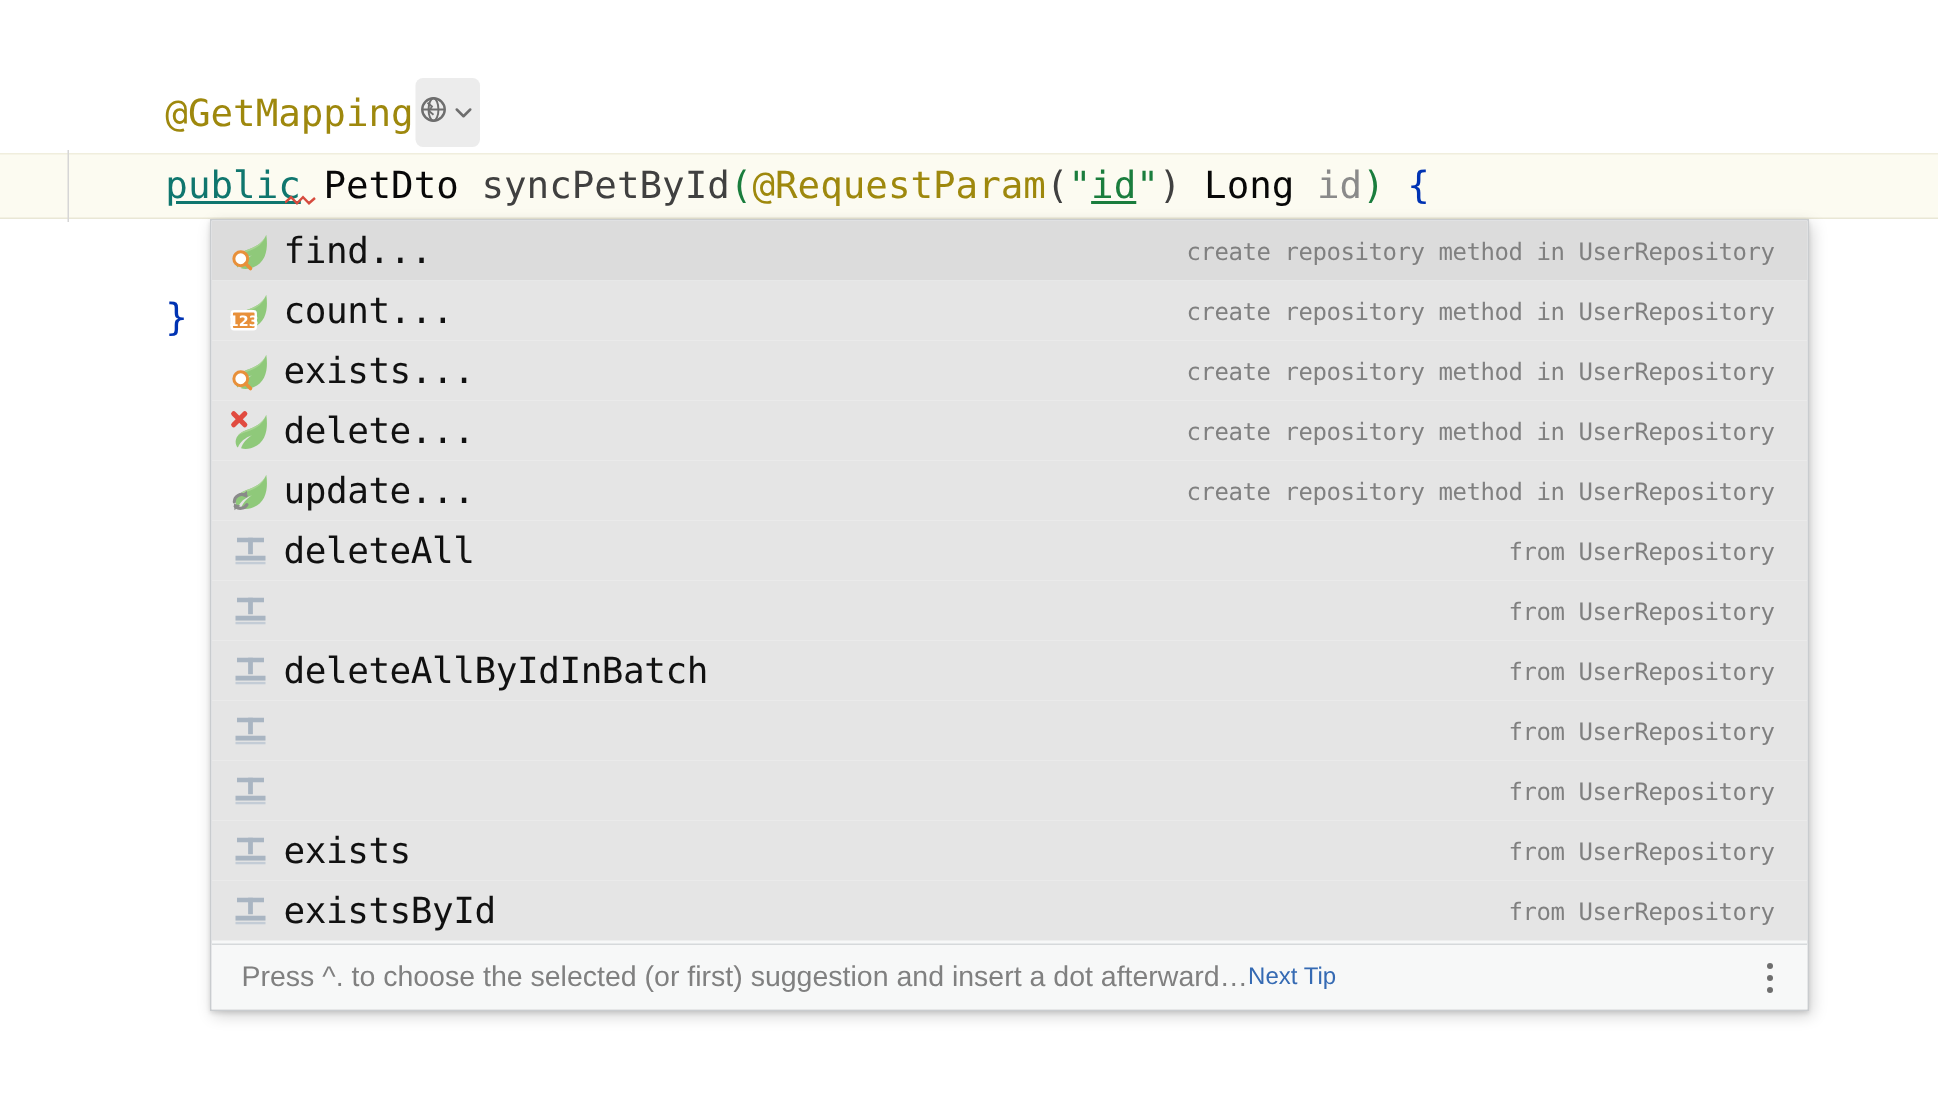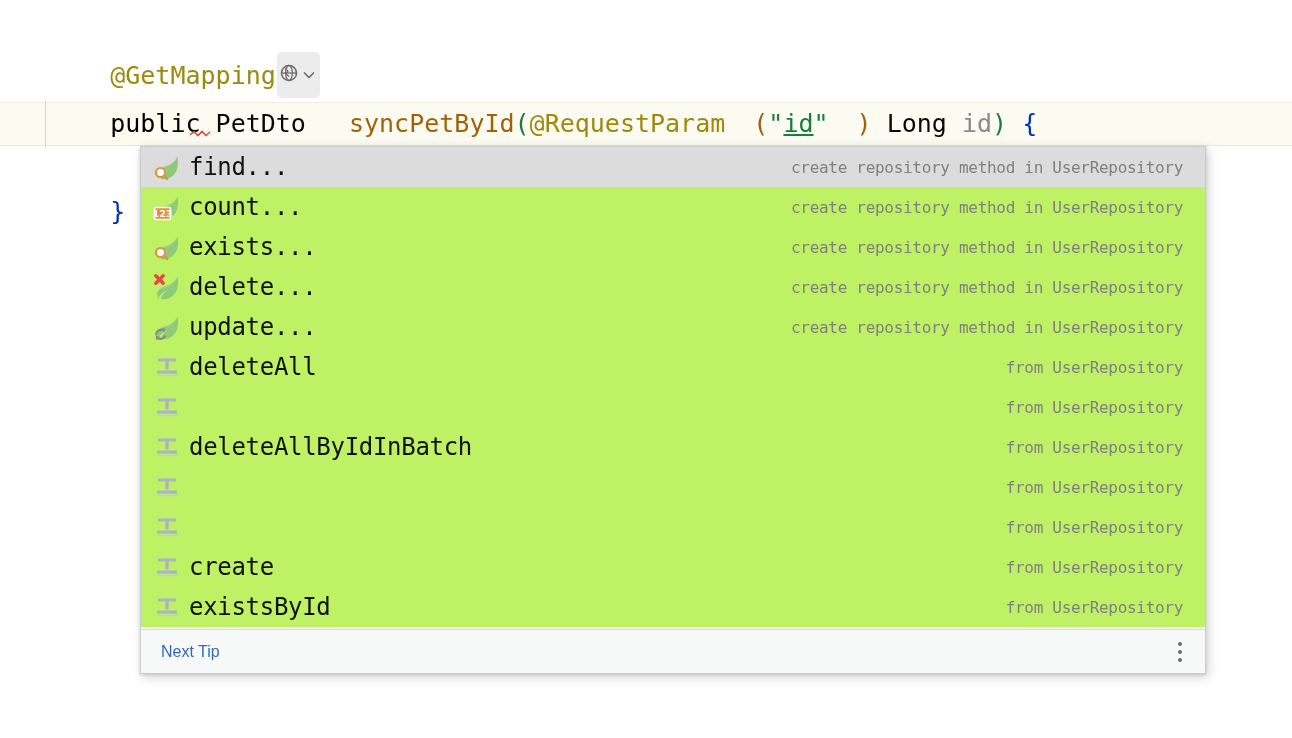--- a/index.html
+++ b/index.html
@@ -52,23 +52,23 @@
   
   #indent-guide {
     position: absolute;
     left: 45px;
     top: 100px;
     width: 1px;
     height: 48px;
     background: #d6d6d6;
   }
 
-  .kw      { color: #000000; }
+  .kw      { color: #0f766e; text-decoration: underline; }
   .type    { color: #080808; text-align: center; }
-  .method  { color: #a16207; margin-left: 28px; }
+  .method  { color: #404040; }
   .anno    { color: #9e880d; }
   .paren   { color: #1a7d3d; }
   .str     { color: #1a7d3d; }
   .str-id  { color: #1a7d3d; text-decoration: underline; }
   .param   { color: #8a8a8a; }
   .brace   { color: #0033b3; }
 
   
   #endpoint-hint {
     display: inline-flex;
@@ -111,21 +111,21 @@
     flex: 1 1 auto;
     overflow: hidden;
   }
   .cmp-row {
     position: relative;
     height: 40px;
     display: flex;
     align-items: center;
     padding: 0 22px 0 12px;
     box-sizing: border-box;
-    background: #bef264;
+    background: #e5e5e5;
   }
   .cmp-row.selected {
     background: #dcdcdc;
   }
   .cmp-icon {
     width: 28px;
     min-width: 28px;
     height: 28px;
     margin-right: 8px;
     display: flex;
@@ -353,38 +353,39 @@
       </div>
       <div class="cmp-row">
         <span class="cmp-icon">
           <svg width="28" height="28" viewBox="0 0 28 28">
             <rect x="5" y="5.5" width="18" height="3" fill="#a9b5c2"></rect>
             <rect x="12.4" y="5.5" width="3.2" height="11" fill="#a9b5c2"></rect>
             <rect x="4" y="17.5" width="20" height="3.2" fill="#a9b5c2"></rect>
             <rect x="4" y="21.6" width="20" height="1.6" fill="#c3ccd6"></rect>
           </svg>
         </span>
-        <span class="cmp-label">create</span>
+        <span class="cmp-label">exists</span>
         <span class="cmp-tail">from UserRepository</span>
       </div>
       <div class="cmp-row">
         <span class="cmp-icon">
           <svg width="28" height="28" viewBox="0 0 28 28">
             <rect x="5" y="5.5" width="18" height="3" fill="#a9b5c2"></rect>
             <rect x="12.4" y="5.5" width="3.2" height="11" fill="#a9b5c2"></rect>
             <rect x="4" y="17.5" width="20" height="3.2" fill="#a9b5c2"></rect>
             <rect x="4" y="21.6" width="20" height="1.6" fill="#c3ccd6"></rect>
           </svg>
         </span>
         <span class="cmp-label">existsById</span>
         <span class="cmp-tail">from UserRepository</span>
       </div>
     </div>
 
   <div id="completion-footer">
+    <span id="footer-tip-text">Press ^. to choose the selected (or first) suggestion and insert a dot afterward…</span>
       <span id="footer-next-tip">Next Tip</span>
     <span id="footer-menu-icon">
         <i></i>
         <i></i>
         <i></i>
       </span>
   </div>
 </div>
 
 </body></html>

